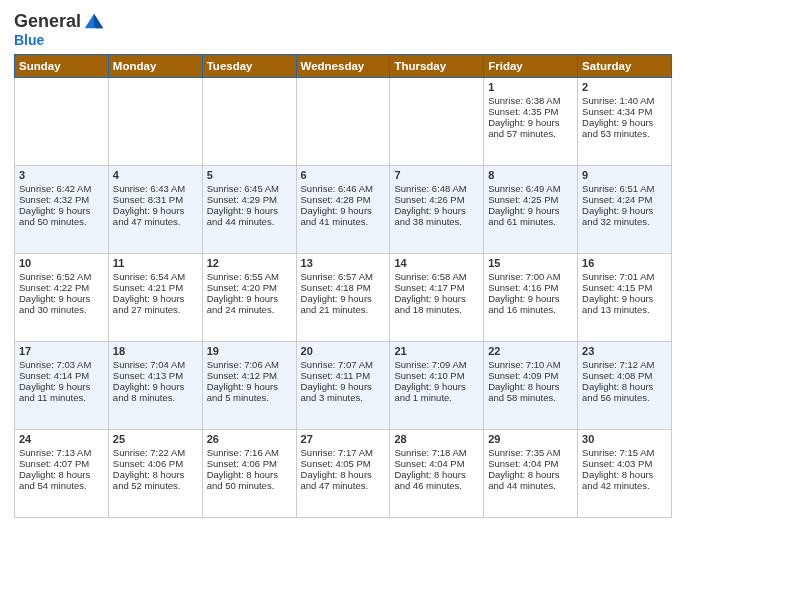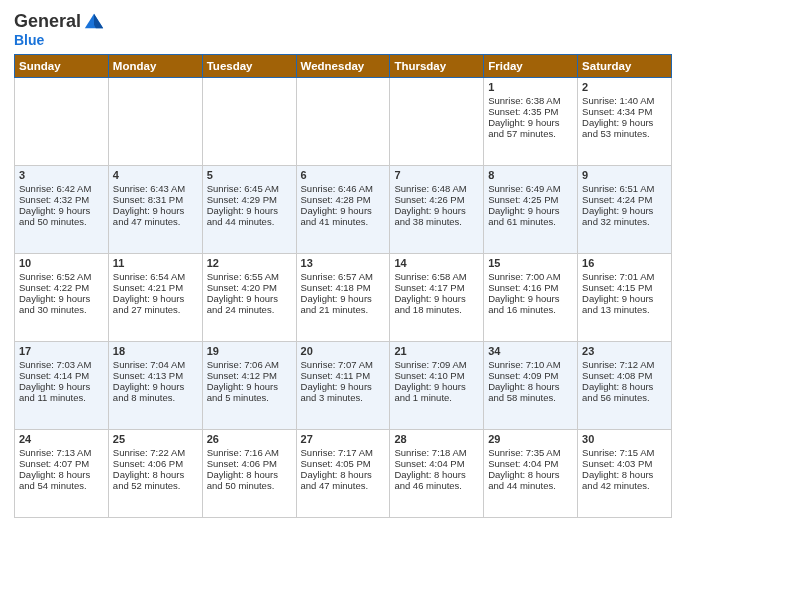--- a/index.html
+++ b/index.html
@@ -265,21 +265,21 @@
             <div>and 3 minutes.</div>
           </td>
           <td>
             <span class="day-num">21</span>
             <div>Sunrise: 7:09 AM</div>
             <div>Sunset: 4:10 PM</div>
             <div>Daylight: 9 hours</div>
             <div>and 1 minute.</div>
           </td>
           <td>
-            <span class="day-num">34</span>
+            <span class="day-num">22</span>
             <div>Sunrise: 7:10 AM</div>
             <div>Sunset: 4:09 PM</div>
             <div>Daylight: 8 hours</div>
             <div>and 58 minutes.</div>
           </td>
           <td>
             <span class="day-num">23</span>
             <div>Sunrise: 7:12 AM</div>
             <div>Sunset: 4:08 PM</div>
             <div>Daylight: 8 hours</div>

